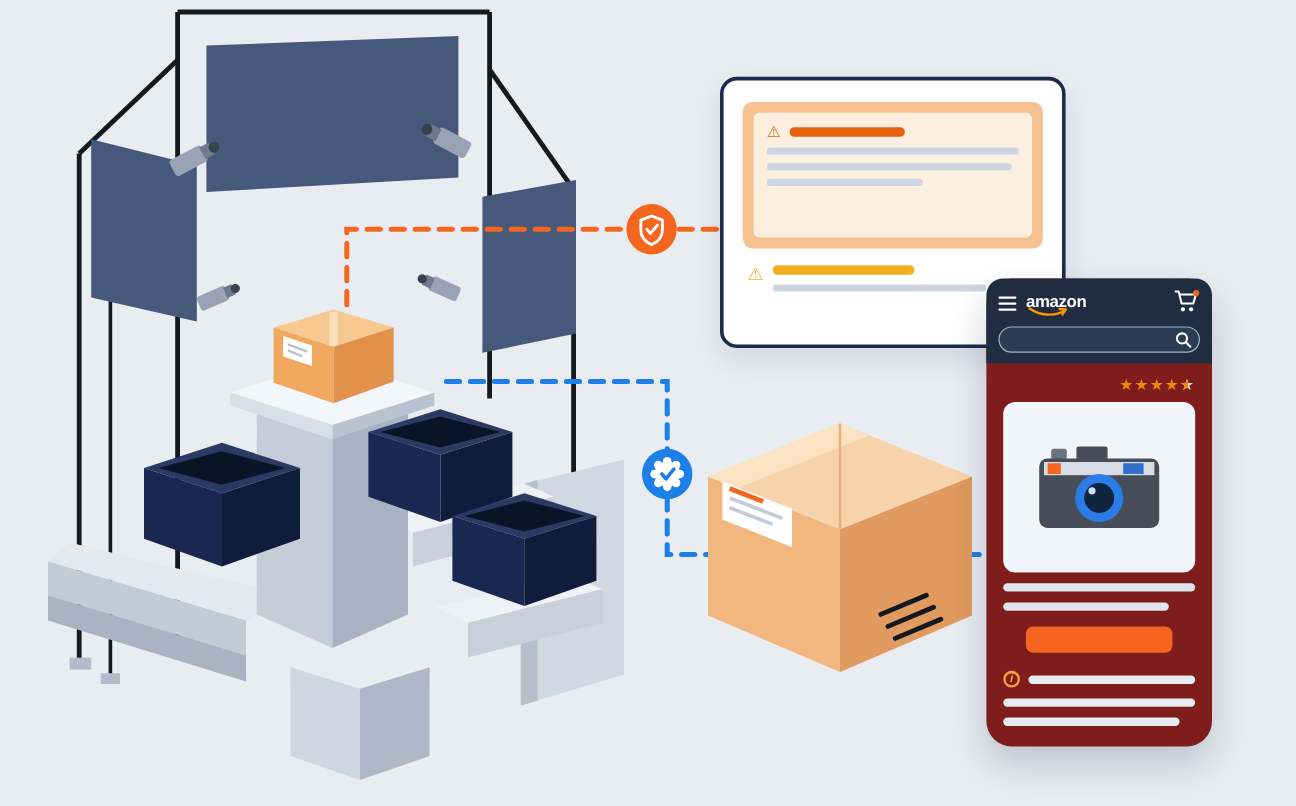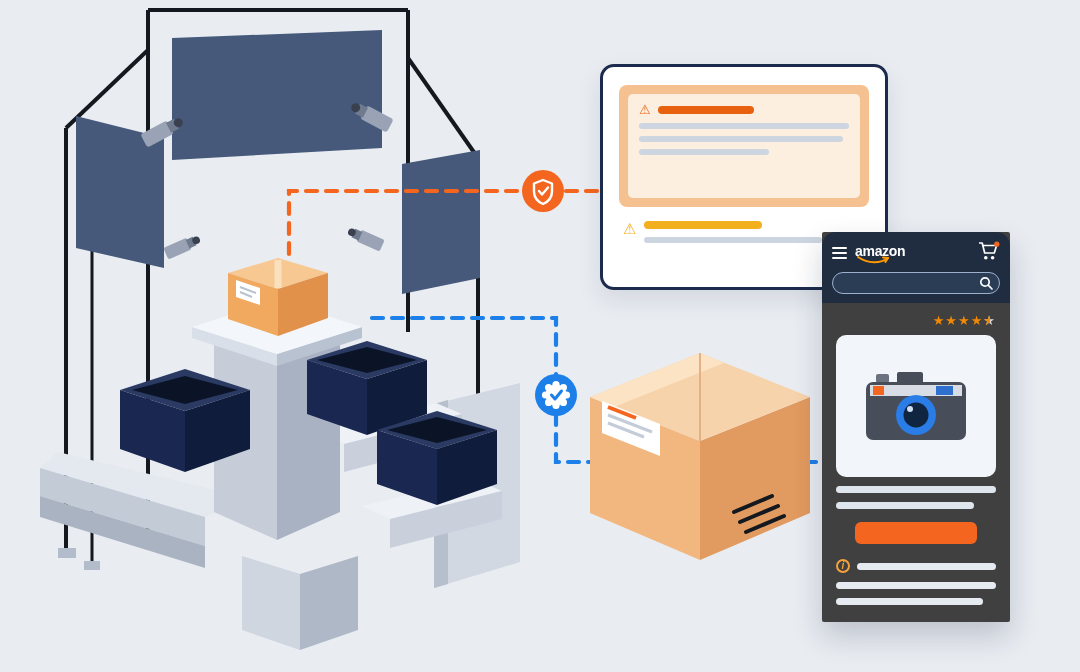--- a/index.html
+++ b/index.html
@@ -21,21 +21,21 @@
   .warn-glyph.amber{color:#f2b01e;font-size:15px;}
   .bar{height:6px;border-radius:3px;background:#ccd5e0;}
   .bar.title-orange{height:8px;border-radius:4px;background:#e8610f;width:96px;}
   .bar.title-amber{height:8px;border-radius:4px;background:#f2b01e;width:118px;}
   .msg-box .bar.gray{margin-top:7px;}
   .row2{display:flex;align-items:flex-start;gap:8px;margin-top:14px;padding-left:4px;}
 
   
   .phone{
     position:absolute;left:822px;top:232px;width:188px;height:390px;
-    background:#404040;border-radius:2px;z-index:3;
+    background:#7f1d1d;border-radius:21px;z-index:3;
     box-shadow:0 14px 30px rgba(15,25,50,.20);
   }
   .phone-header{background:#202c3f;border-radius:14px 14px 0 0;padding:10px 10px 9px;}
   .header-top{display:flex;align-items:center;gap:8px;height:22px;}
   .hamburger{display:inline-flex;flex-direction:column;gap:3px;cursor:pointer;}
   .hamburger i{display:block;width:15px;height:2px;background:#fff;border-radius:1px;}
   .amazon-logo{position:relative;color:#fff;font-weight:bold;font-size:14px;letter-spacing:-0.3px;line-height:1;padding-bottom:4px;}
   .amazon-logo .smile{position:absolute;left:1px;bottom:-3px;}
   .cart{margin-left:auto;position:relative;cursor:pointer;}
   .search{margin-top:8px;height:20px;border:1.6px solid #9db1cf;background:#2b3c55;border-radius:11px;position:relative;cursor:text;}

